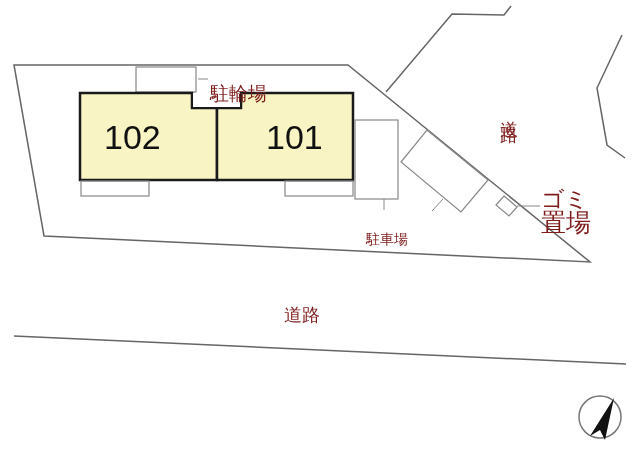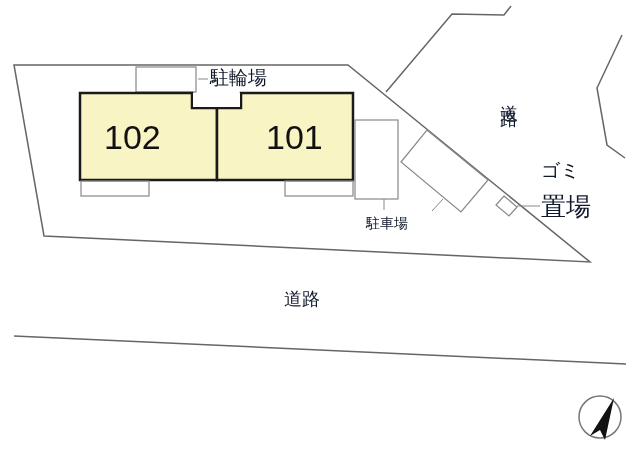--- a/index.html
+++ b/index.html
@@ -1,19 +1,19 @@
 <!DOCTYPE html>
 <html><head>
 <meta charset="utf-8">
 <style>
   html, body { margin:0; padding:0; background:#ffffff; }
   body { width:640px; height:458px; position:relative; overflow:hidden;
          font-family:"DejaVu Sans","Liberation Sans",sans-serif; }
   svg.map { position:absolute; left:0; top:0; }
-  .lbl { position:absolute; color:#0f172a; font-size:18px; line-height:1; white-space:nowrap; }
+  .lbl { position:absolute; color:#7f1d1d; font-size:18px; line-height:1; white-space:nowrap;margin-top:16px; }
   .unit { position:absolute; font-family:"Liberation Sans",sans-serif; font-size:34px; color:#111; line-height:1; }
   .vert { writing-mode:vertical-rl; letter-spacing:6px; }
 </style>
 </head>
 <body>
 
 <svg class="map" width="640" height="458" viewBox="0 0 640 458">
 
   <polygon points="14,65 348,65 590,262 44,236" fill="none" stroke="#666" stroke-width="1.5"></polygon>
 
@@ -50,16 +50,16 @@
     <circle cx="600" cy="417" r="21" fill="#fff" stroke="#777" stroke-width="1.5"></circle>
     <polygon points="614,398 590,436 600,430 605,440" fill="#111"></polygon>
   </g>
 </svg>
 
 <div class="unit" style="left:104px;top:120px;">102</div>
 <div class="unit" style="left:266px;top:120px;text-align:center;">101</div>
 
 <div class="lbl" style="left:210px;top:68px;font-size:19px;">駐輪場</div>
 <div class="lbl" style="left:366px;top:216px;font-size:14px;">駐車場</div>
-<div class="lbl" style="left:541px;top:161px;font-size:19px;">ゴミ</div>
+<div class="lbl" style="left:541px;top:172px;font-size:23px;">ゴミ</div>
 <div class="lbl" style="left:541px;top:196px;font-size:25px;font-family:Liberation Mono, monospace;">置場</div>
 <div class="lbl vert" style="left:500px;top:90px;">道路</div>
 <div class="lbl" style="left:284px;top:290px;">道路</div>
 
 </body></html>

